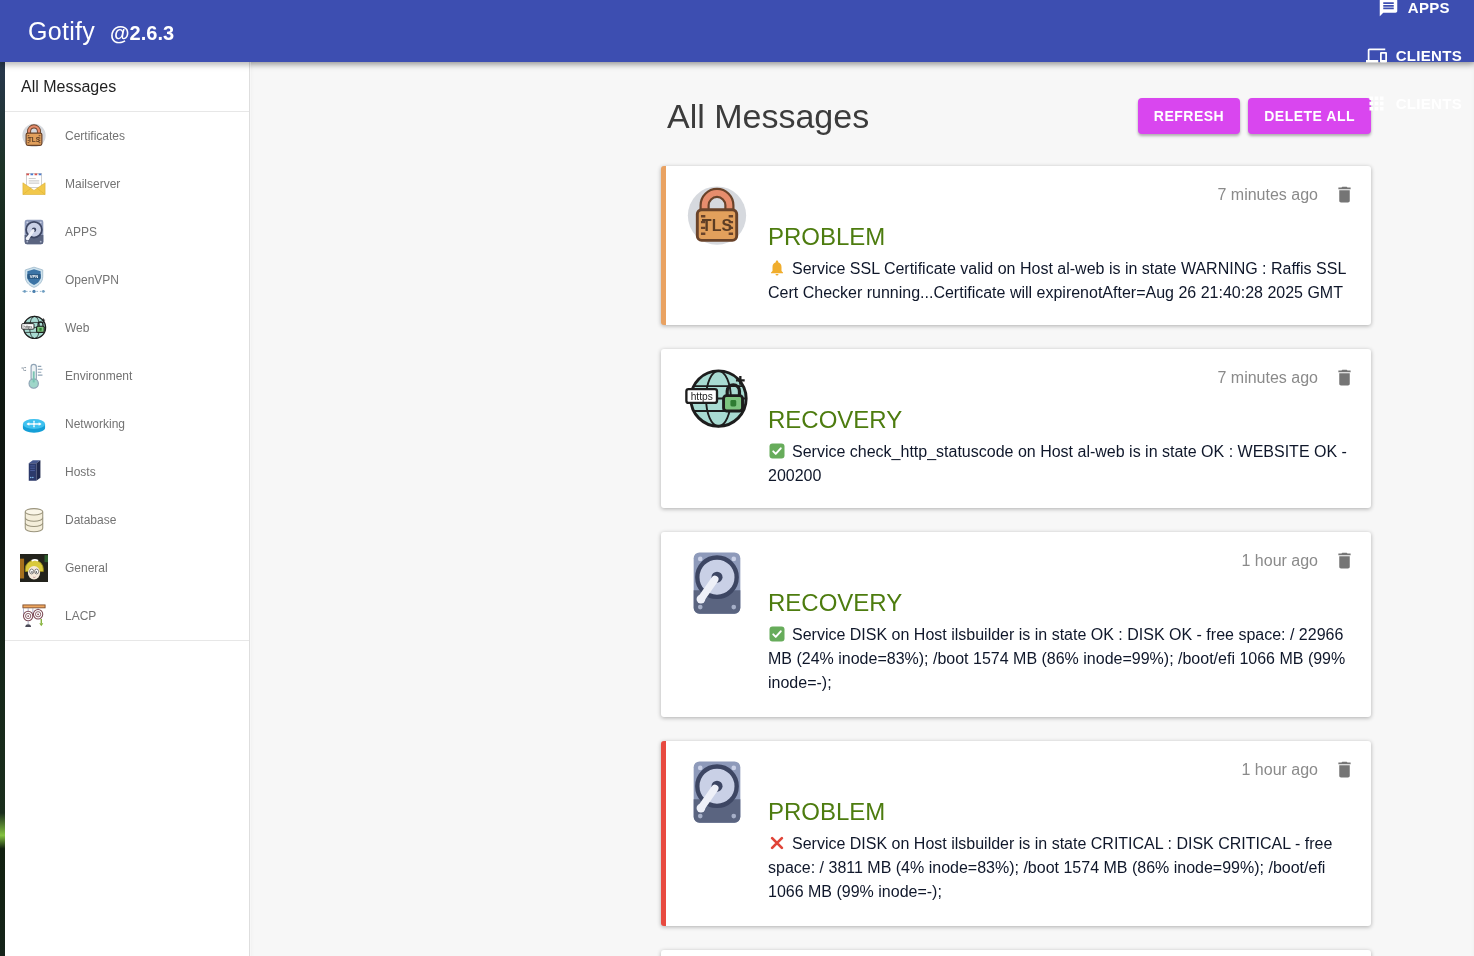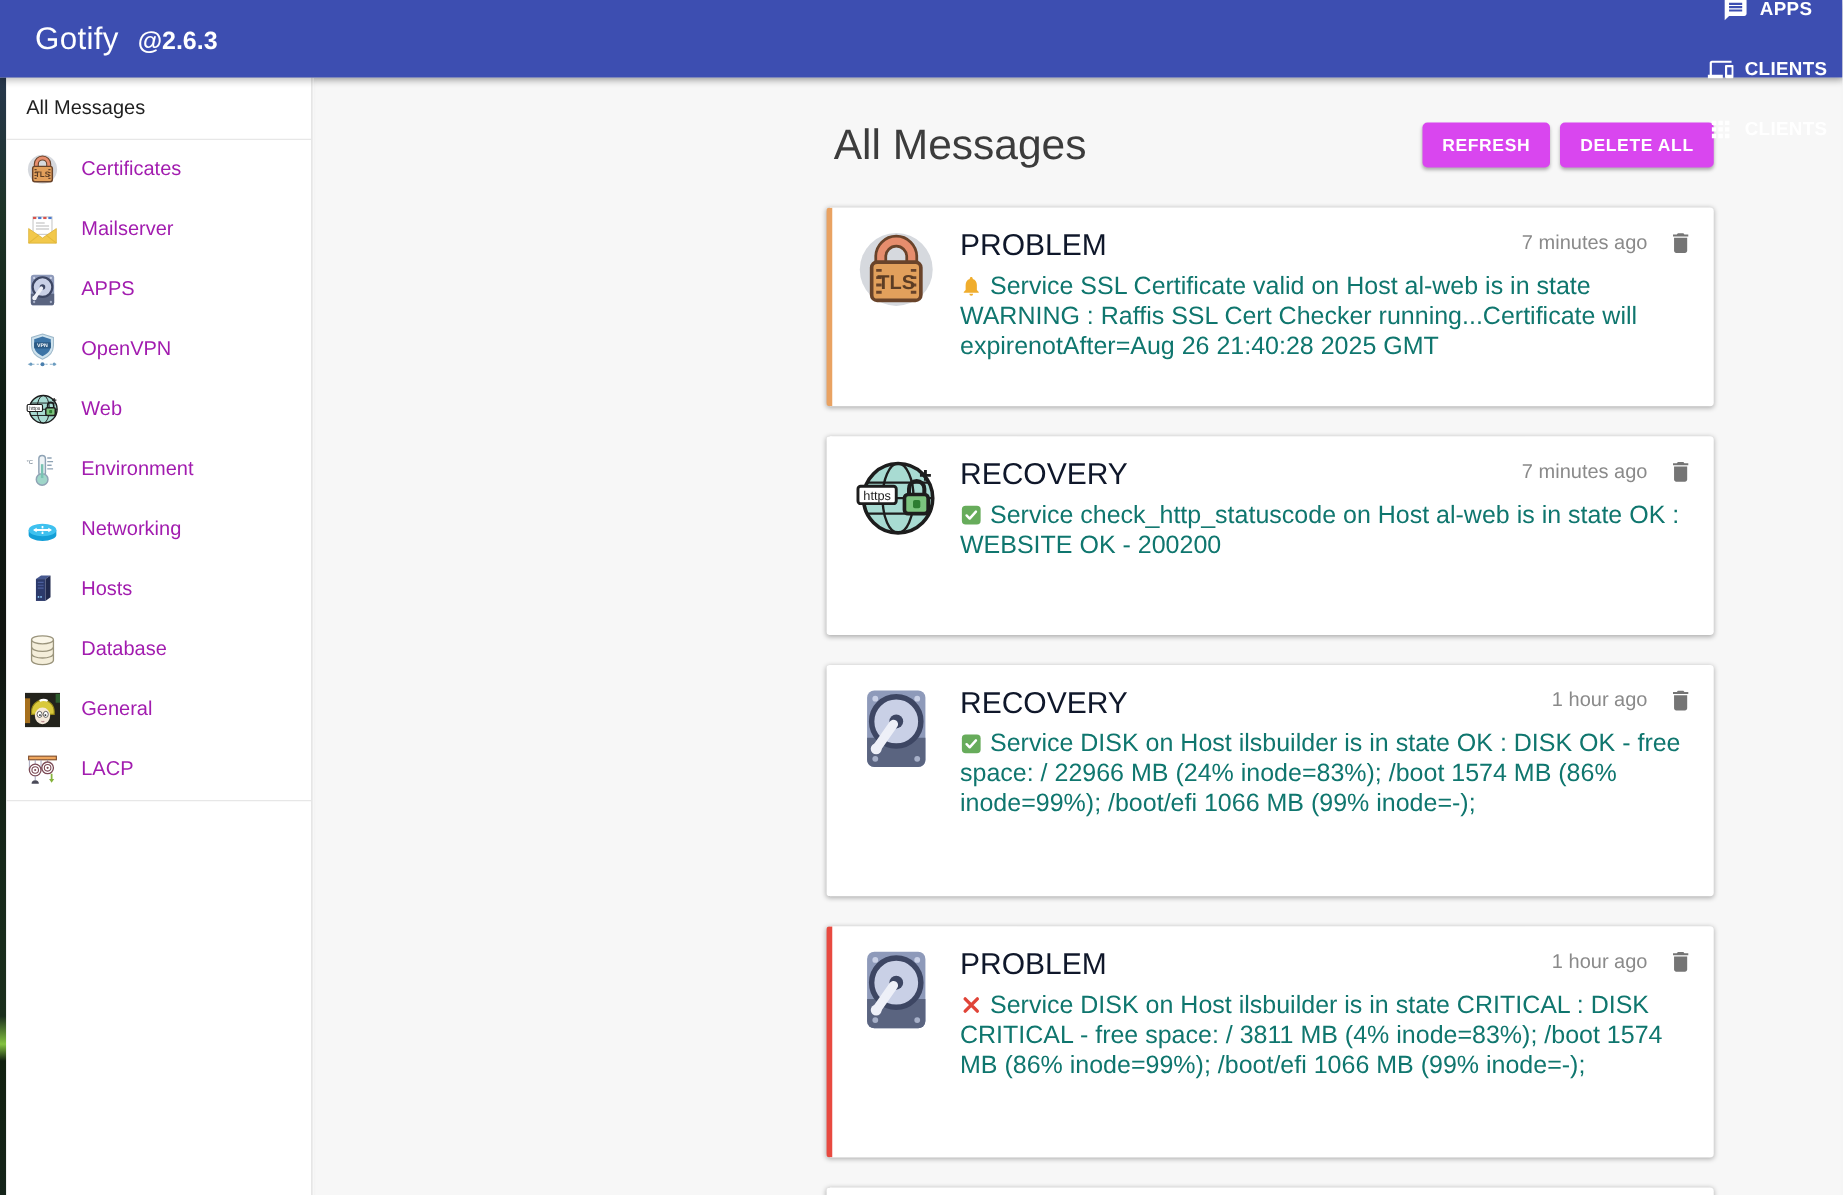--- a/index.html
+++ b/index.html
@@ -43,21 +43,21 @@
     height:50px; display:flex; align-items:center; padding-left:16px;
     font-size:16px; color:#1f1f1f; cursor:pointer;
     border-bottom:1px solid #e7e7e7;
   }
   .side-list{ list-style:none; }
   .side-item{
     height:48px; display:flex; align-items:center; gap:17px;
     padding-left:15px; cursor:pointer;
   }
   .side-item svg{ width:28px; height:28px; flex:0 0 28px; }
-  .side-label{ font-size:16px; color:#a21caf; }
+  .side-label{ font-size:12px; color:#737373; }
   .side-divider{ border-bottom:1px solid #e7e7e7; }
   
   .main{
     position:absolute; left:251px; top:62px; width:1223px; height:894px;
     background:#f7f7f7; overflow:hidden;
     padding:28px 103px 0 410px;
     box-shadow:inset 0 4px 6px -4px rgba(0,0,0,.22);
   }
   .main-header{
     height:52px; display:flex; align-items:center; justify-content:space-between;
@@ -78,26 +78,26 @@
     box-shadow:0 1px 4px rgba(0,0,0,.3);
     margin-bottom:24px;
     display:flex; gap:16px; padding:16px;
   }
   .card.mh2{ height:159px; }
   .card.mh3{ height:185px; }
   .card.partial{ height:30px; }
   .app-ic svg{ width:70px; height:70px; }
   .card-content{ flex:1; min-width:0; }
   .card-top{ display:flex; justify-content:space-between; align-items:flex-start; }
-  .msg-title{ font-size:24px; font-weight:400; color:#0f172a; line-height:30px; }
+  .msg-title{ font-size:24px; font-weight:400; color:#4d7c0f; line-height:30px;margin-top:40px; }
   .meta{ display:flex; align-items:center; margin-top:2px; }
   .time{ font-size:16px; color:#8a8a8a; margin-right:16px; white-space:nowrap; }
   .trash{ background:none; border:none; cursor:pointer; padding:0; line-height:0; }
   .trash svg{ width:21px; height:21px; fill:#757575; }
-  .msg-body{ margin-top:5px; font-size:20px; line-height:24px; color:#0f766e; }
+  .msg-body{ margin-top:5px; font-size:16px; line-height:24px; color:#0f172a; }
   .emoji{ display:inline-block; margin-right:6px; vertical-align:-3px; line-height:0; }
   .emoji svg{ width:18px; height:18px; }
 </style>
 </head>
 <body>
 
 <svg width="0" height="0" style="position:absolute" aria-hidden="true">
   <defs>
     <symbol id="sym-people" viewBox="0 0 24 24">
         <path d="M16 11c1.66 0 2.99-1.34 2.99-3S17.66 5 16 5c-.32 0-.63.05-.91.14.57.81.91 1.79.91 2.86s-.34 2.04-.91 2.86c.28.09.59.14.91.14zm-8 0c1.66 0 2.99-1.34 2.99-3S9.66 5 8 5 5 6.34 5 8s1.34 3 3 3zm0 2c-2.33 0-7 1.17-7 3.5V19h14v-2.5c0-2.33-4.67-3.5-7-3.5zm8 0c-.29 0-.62.02-.97.05 1.16.84 1.97 1.97 1.97 3.45V19h6v-2.5c0-2.33-4.67-3.5-7-3.5z"></path>

